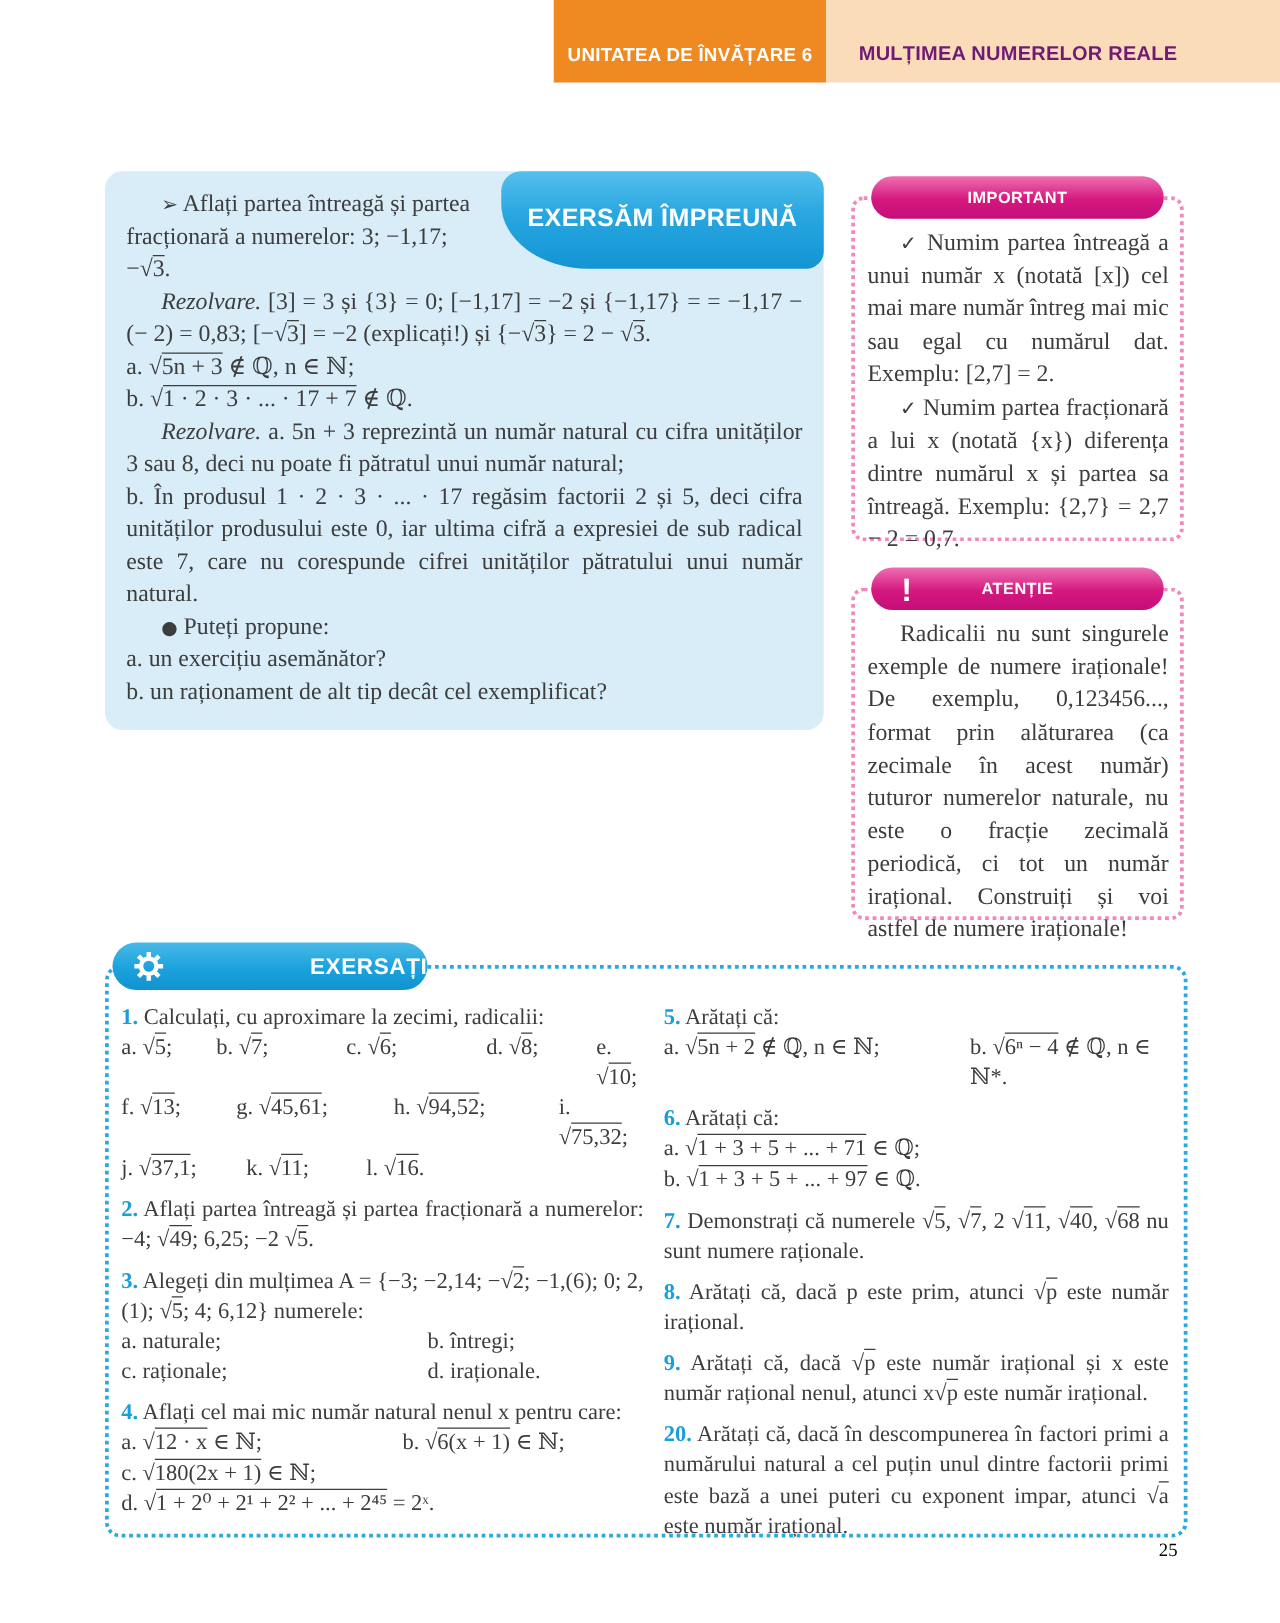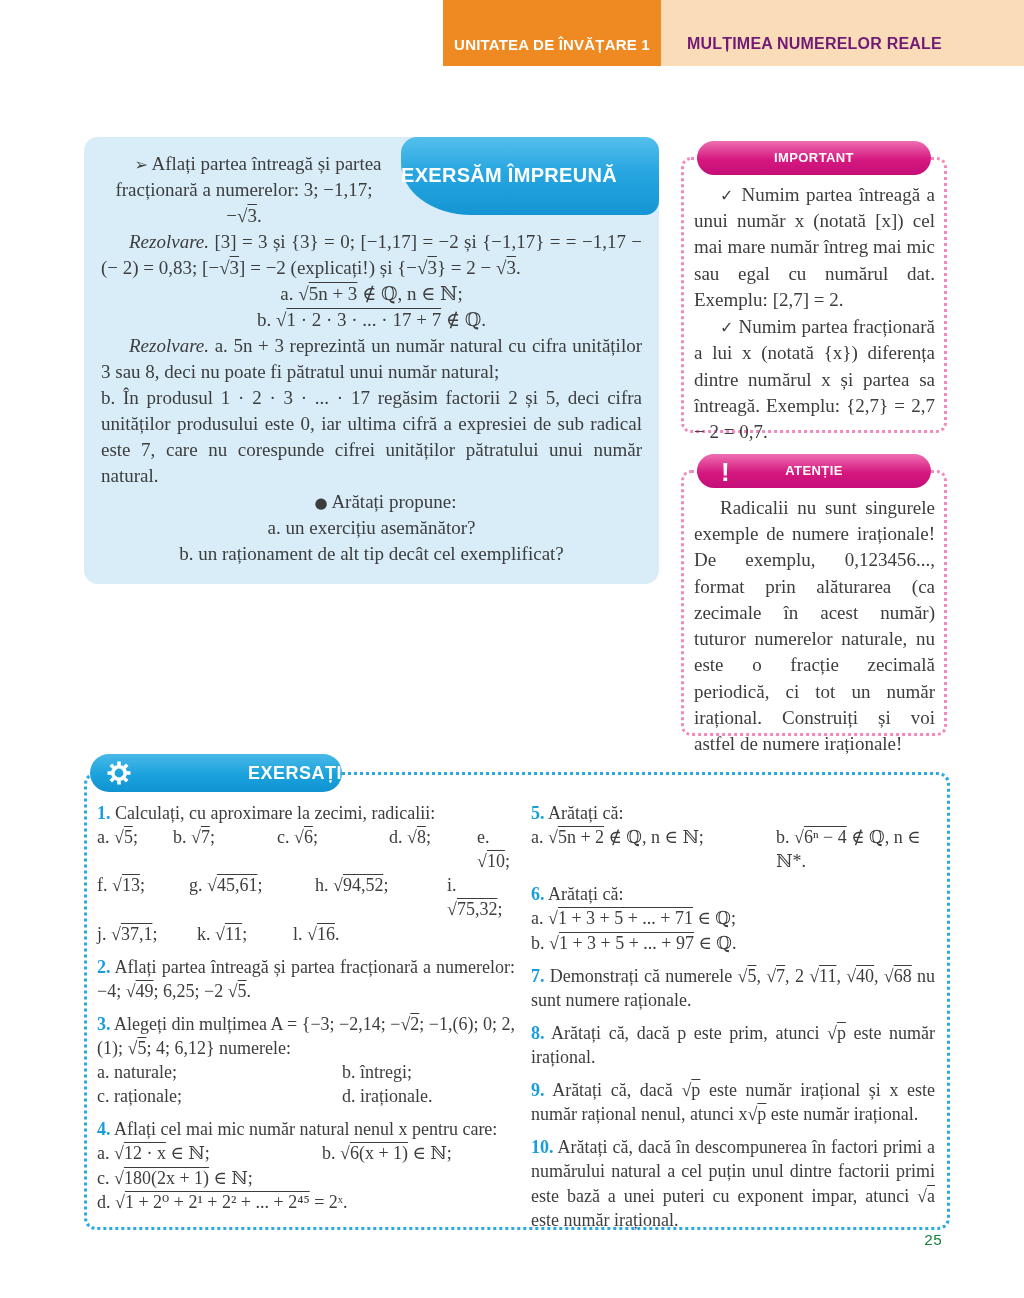--- a/index.html
+++ b/index.html
@@ -28,31 +28,31 @@
   .panel-exersam {
     position:absolute; left:84px; top:137px; width:575px; height:447px;
     background:#d8edf8; border-radius:14px; padding:14px 17px 12px 17px;
     font-size:19px; line-height:1.37;
   }
   .bubble {
     float:right; position:relative; width:258px; height:78px;
     margin:-14px -17px 12px 14px;
     background:linear-gradient(180deg,#55bfec 0%,#27a6e0 45%,#1495d3 100%);
     border-radius:16px 14px 14px 70px / 16px 14px 14px 52px;
-    display:flex; align-items:center; 
+    display:flex; align-items:center; justify-content:center;
   }
   .bubble::after {
     content:""; position:absolute; left:26px; right:0; bottom:-12px; height:24px;
     background:#aedaf1; border-radius:0 0 14px 80px / 0 0 14px 24px; z-index:-1;
   }
   .bubble span {
     font-family:"Liberation Sans",sans-serif; font-weight:bold; color:#ffffff;
     font-size:20px; letter-spacing:.3px;
   }
-  .panel-exersam p { text-align:center; }
+  .panel-exersam p { text-align:left; }
   .panel-exersam p.just { text-align:justify; }
   .ind { text-indent:28px; }
   .arrow { font-family:"DejaVu Sans",sans-serif; font-size:16px; }
   .bullet { font-family:"DejaVu Sans",sans-serif; font-size:15px; }
   .rez { font-style:italic; }
   
   .pinkbox {
     position:absolute; left:681px; width:266px;
     border:3px dotted #f089bd; border-radius:10px;
     padding:22px 9px 10px 10px; font-size:19px; line-height:1.38;
@@ -98,51 +98,51 @@
   .num { color:#1a9ddb; font-weight:bold; }
   .row { display:flex; }
   .it { display:inline-block; }
   .w76{min-width:76px;} .w104{min-width:104px;} .w112{min-width:112px;} .w88{min-width:88px;}
   .w92{min-width:92px;} .w126{min-width:126px;} .w132{min-width:132px;}
   .w100{min-width:100px;} .w96{min-width:96px;} .w225{min-width:225px;} .w245{min-width:245px;}
   .rad { white-space:nowrap; }
   .rov { text-decoration:overline; }
   .pageno {
     position:absolute; top:1233px; right:82px;
-    font-family:Liberation Mono, monospace; font-size:15px; color:#15803d;
+    font-family:Liberation Serif, serif; font-size:15px; color:#000000;
   }
   
   .gear-wrap { display:flex; align-items:center; }
 </style>
 </head>
 <body>
 
 <div class="page">
 
   <div class="hdr">
     <div class="hdr-spacer"></div>
     <div class="hdr-unit">
-      <span>UNITATEA DE ÎNVĂȚARE 1</span>
+      <span>UNITATEA DE ÎNVĂȚARE 6</span>
     </div>
     <div class="hdr-chapter">
       <span>MULȚIMEA NUMERELOR REALE</span>
     </div>
   </div>
 
   <section class="panel-exersam">
     <div class="bubble">
       <span>EXERSĂM ÎMPREUNĂ</span>
     </div>
     <p class="ind"><span class="arrow">➢</span> <span>Aflați partea întreagă și partea fracționară a numerelor: 3; −1,17; −<span class="rad">√<span class="rov">3</span></span>.</span></p>
     <p class="ind just"><span class="rez">Rezolvare.</span> <span>[3] = 3 și {3} = 0; [−1,17] = −2 și {−1,17} = = −1,17 − (− 2) = 0,83; [−<span class="rad">√<span class="rov">3</span></span>] = −2 (explicați!) și {−<span class="rad">√<span class="rov">3</span></span>} = 2 − <span class="rad">√<span class="rov">3</span></span>.</span></p>
     <p><span>a. <span class="rad">√<span class="rov">5n + 3</span></span> ∉ ℚ, n ∈ ℕ;</span></p>
     <p><span>b. <span class="rad">√<span class="rov">1 · 2 · 3 · ... · 17 + 7</span></span> ∉ ℚ.</span></p>
     <p class="ind just"><span class="rez">Rezolvare.</span> <span>a. 5n + 3 reprezintă un număr natural cu cifra unităților 3 sau 8, deci nu poate fi pătratul unui număr natural;</span></p>
     <p class="just"><span>b. În produsul 1 · 2 · 3 · ... · 17 regăsim factorii 2 și 5, deci cifra unităților produsului este 0, iar ultima cifră a expresiei de sub radical este 7, care nu corespunde cifrei unităților pătratului unui număr natural.</span></p>
-    <p class="ind"><span class="bullet">●</span> <span>Arătați propune:</span></p>
+    <p class="ind"><span class="bullet">●</span> <span>Puteți propune:</span></p>
     <p><span>a. un exercițiu asemănător?</span></p>
     <p><span>b. un raționament de alt tip decât cel exemplificat?</span></p>
   </section>
 
   <section class="pinkbox important">
     <div class="pill">
       <span class="pill-label">IMPORTANT</span>
     </div>
     <p class="ck"><span class="check">✓</span> <span>Numim partea întreagă a unui număr x (notată [x]) cel mai mare număr întreg mai mic sau egal cu numărul dat. Exemplu: [2,7] = 2.</span></p>
     <p class="ck"><span class="check">✓</span> <span>Numim partea fracționară a lui x (notată {x}) diferența dintre numărul x și partea sa întreagă. Exemplu: {2,7} = 2,7 − 2 = 0,7.</span></p>
@@ -260,21 +260,21 @@
 
         <div class="ex">
           <p class="stmt"><span class="num">8.</span> <span>Arătați că, dacă p este prim, atunci <span class="rad">√<span class="rov">p</span></span> este număr irațional.</span></p>
         </div>
 
         <div class="ex">
           <p class="stmt"><span class="num">9.</span> <span>Arătați că, dacă <span class="rad">√<span class="rov">p</span></span> este număr irațional și x este număr rațional nenul, atunci x<span class="rad">√<span class="rov">p</span></span> este număr irațional.</span></p>
         </div>
 
         <div class="ex">
-          <p class="stmt"><span class="num">10.</span> <span>Arătați că, dacă în descompunerea în factori primi a numărului natural a cel puțin unul dintre factorii primi este bază a unei puteri cu exponent impar, atunci <span class="rad">√<span class="rov">a</span></span> este număr irațional.</span></p>
+          <p class="stmt"><span class="num">20.</span> <span>Arătați că, dacă în descompunerea în factori primi a numărului natural a cel puțin unul dintre factorii primi este bază a unei puteri cu exponent impar, atunci <span class="rad">√<span class="rov">a</span></span> este număr irațional.</span></p>
         </div>
 
       </div>
     </div>
   </section>
 
   <div class="pageno">25</div>
 
 </div>
 

